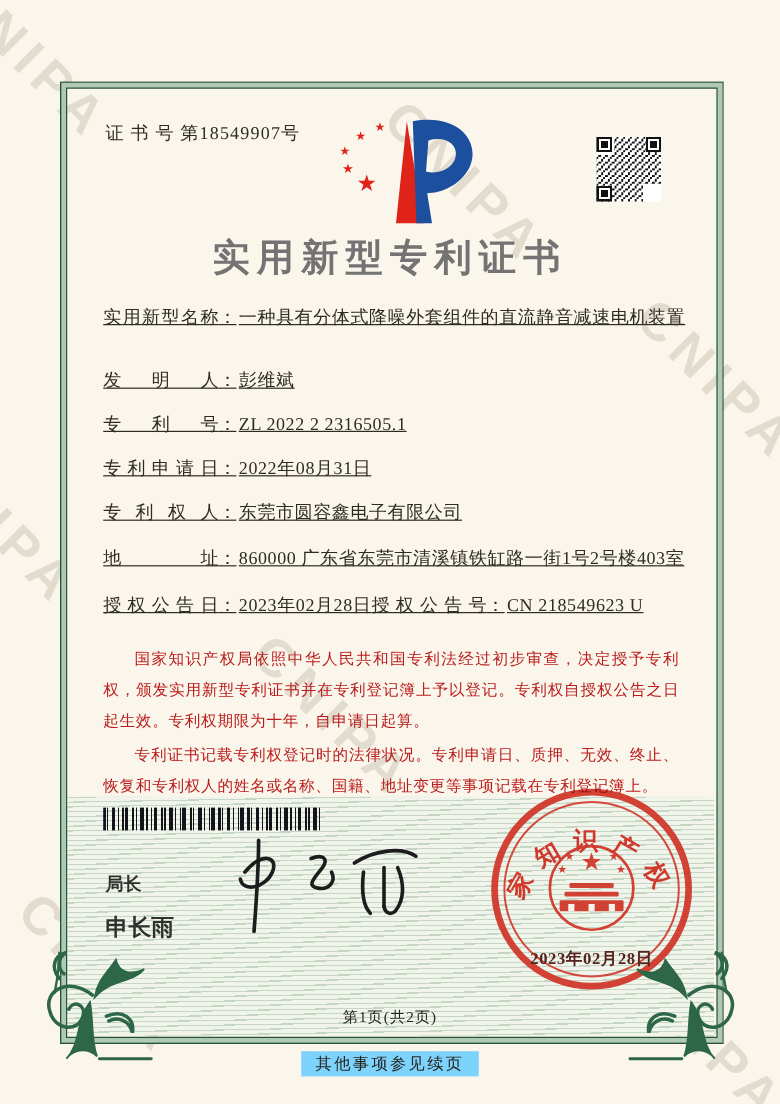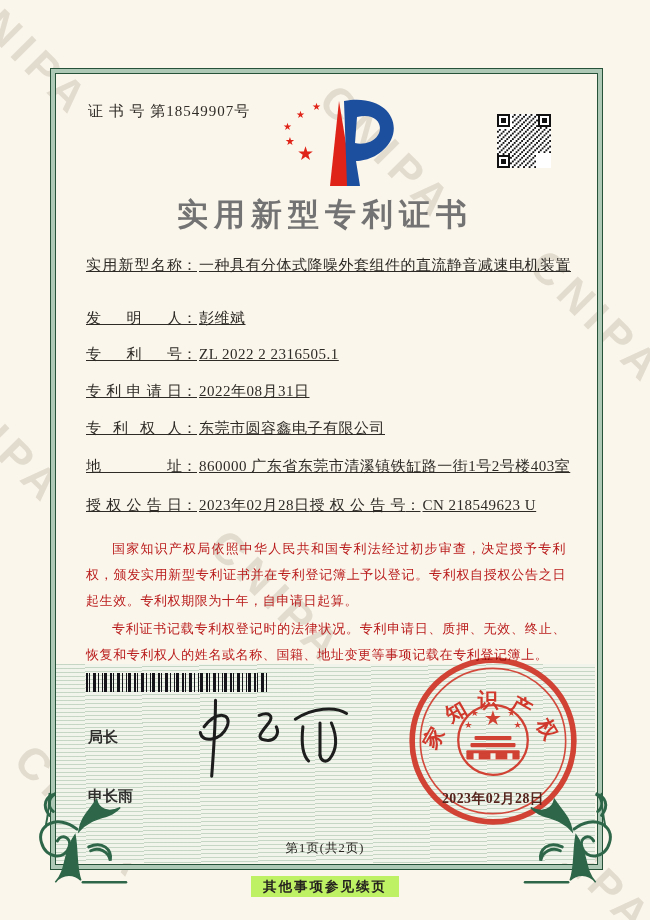--- a/index.html
+++ b/index.html
@@ -40,34 +40,34 @@
   .paras{position:absolute;left:86px;top:536px;width:480px;font-size:13px;line-height:26px;
          text-align:justify;letter-spacing:0.6px;color:#b91c1c;}
   .paras p{margin:0 0 2px 0;text-indent:2em;}
   
   .barcode{position:absolute;left:86px;top:673px;width:181px;height:19px;
     background-image:
       repeating-linear-gradient(90deg,#14141a 0 2px,rgba(0,0,0,0) 2px 3px,#14141a 3px 4px,rgba(0,0,0,0) 4px 7px,#14141a 7px 10px,rgba(0,0,0,0) 10px 12px,#14141a 12px 13px,rgba(0,0,0,0) 13px 16px,#14141a 16px 17px,rgba(0,0,0,0) 17px 18px,#14141a 18px 21px,rgba(0,0,0,0) 21px 24px);}
   
   .sig-title{position:absolute;left:88px;top:728px;font-size:15px;font-weight:bold;
              font-family:Liberation Serif, serif;color:#30302e;}
-  .sig-name{position:absolute;left:88px;top:760px;font-size:15px;font-weight:bold;
-            font-family:Liberation Serif, serif;color:#30302e;margin-top:27px;}
+  .sig-name{position:absolute;left:88px;top:760px;font-size:19px;font-weight:bold;
+            font-family:Liberation Serif, serif;color:#30302e;}
   .sig-svg{position:absolute;left:168px;top:694px;width:190px;height:96px;}
   
   .seal{position:absolute;left:406px;top:654px;width:174px;height:174px;mix-blend-mode:multiply;}
   
   .orn{position:absolute;width:108px;height:108px;z-index:4;}
   .orn-bl{left:20px;top:786px;}
   .orn-br{left:523px;top:786px;transform:scaleX(-1);}
   
   .page-no{position:absolute;left:0;top:840px;width:100%;text-align:center;font-size:12.5px;
            letter-spacing:1px;color:#26231f;z-index:4;}
   .note{position:absolute;left:0;top:878px;width:100%;text-align:center;font-size:13.5px;z-index:3;}
-  .note span{background:#bef264;padding:3px 12px;letter-spacing:2px;color:#26231f;font-weight:bold;}
+  .note span{background:#7dd3fc;padding:3px 12px;letter-spacing:2px;color:#26231f;}
 </style>
 </head>
 <body>
 
 <div class="page">
 
   <div class="wm" style="left:-18px;top:-28px;">CNIPA</div>
   <div class="wm" style="left:345px;top:75px;">CNIPA</div>
   <div class="wm" style="left:-45px;top:360px;">CNIPA</div>
   <div class="wm" style="left:555px;top:240px;">CNIPA</div>

